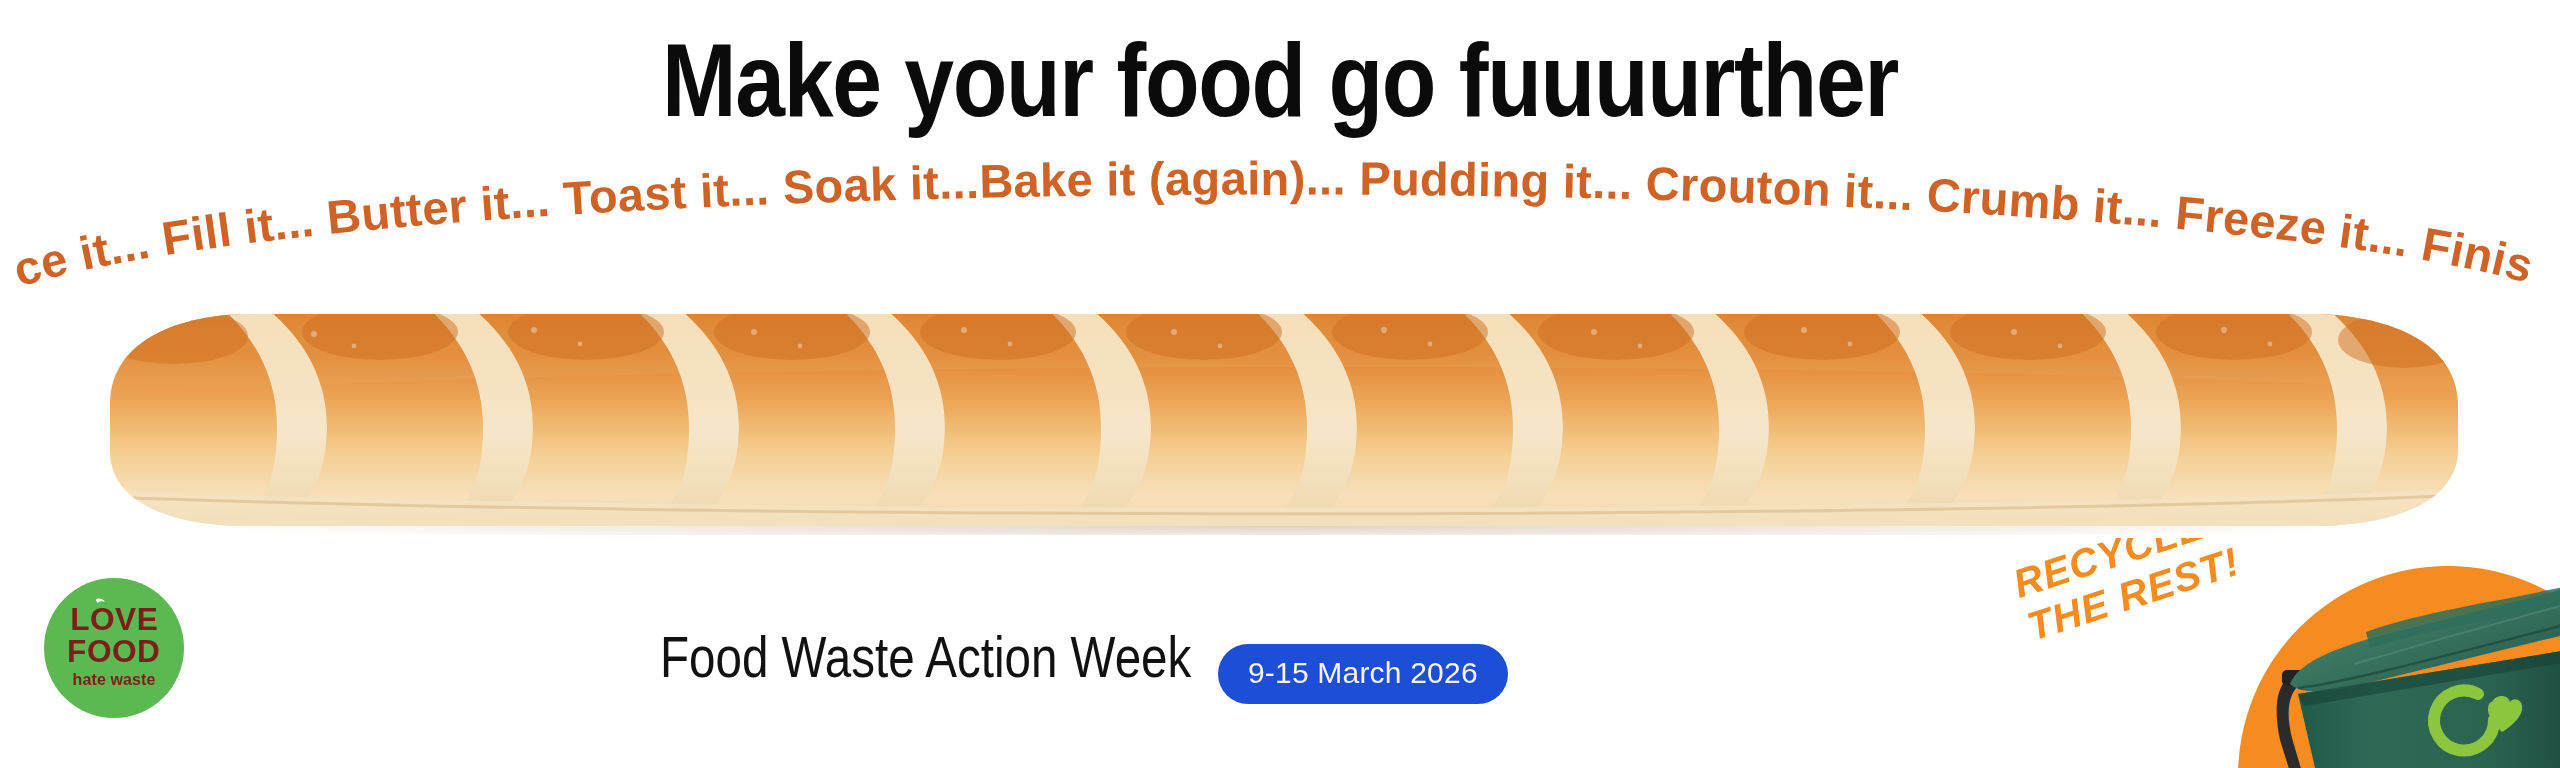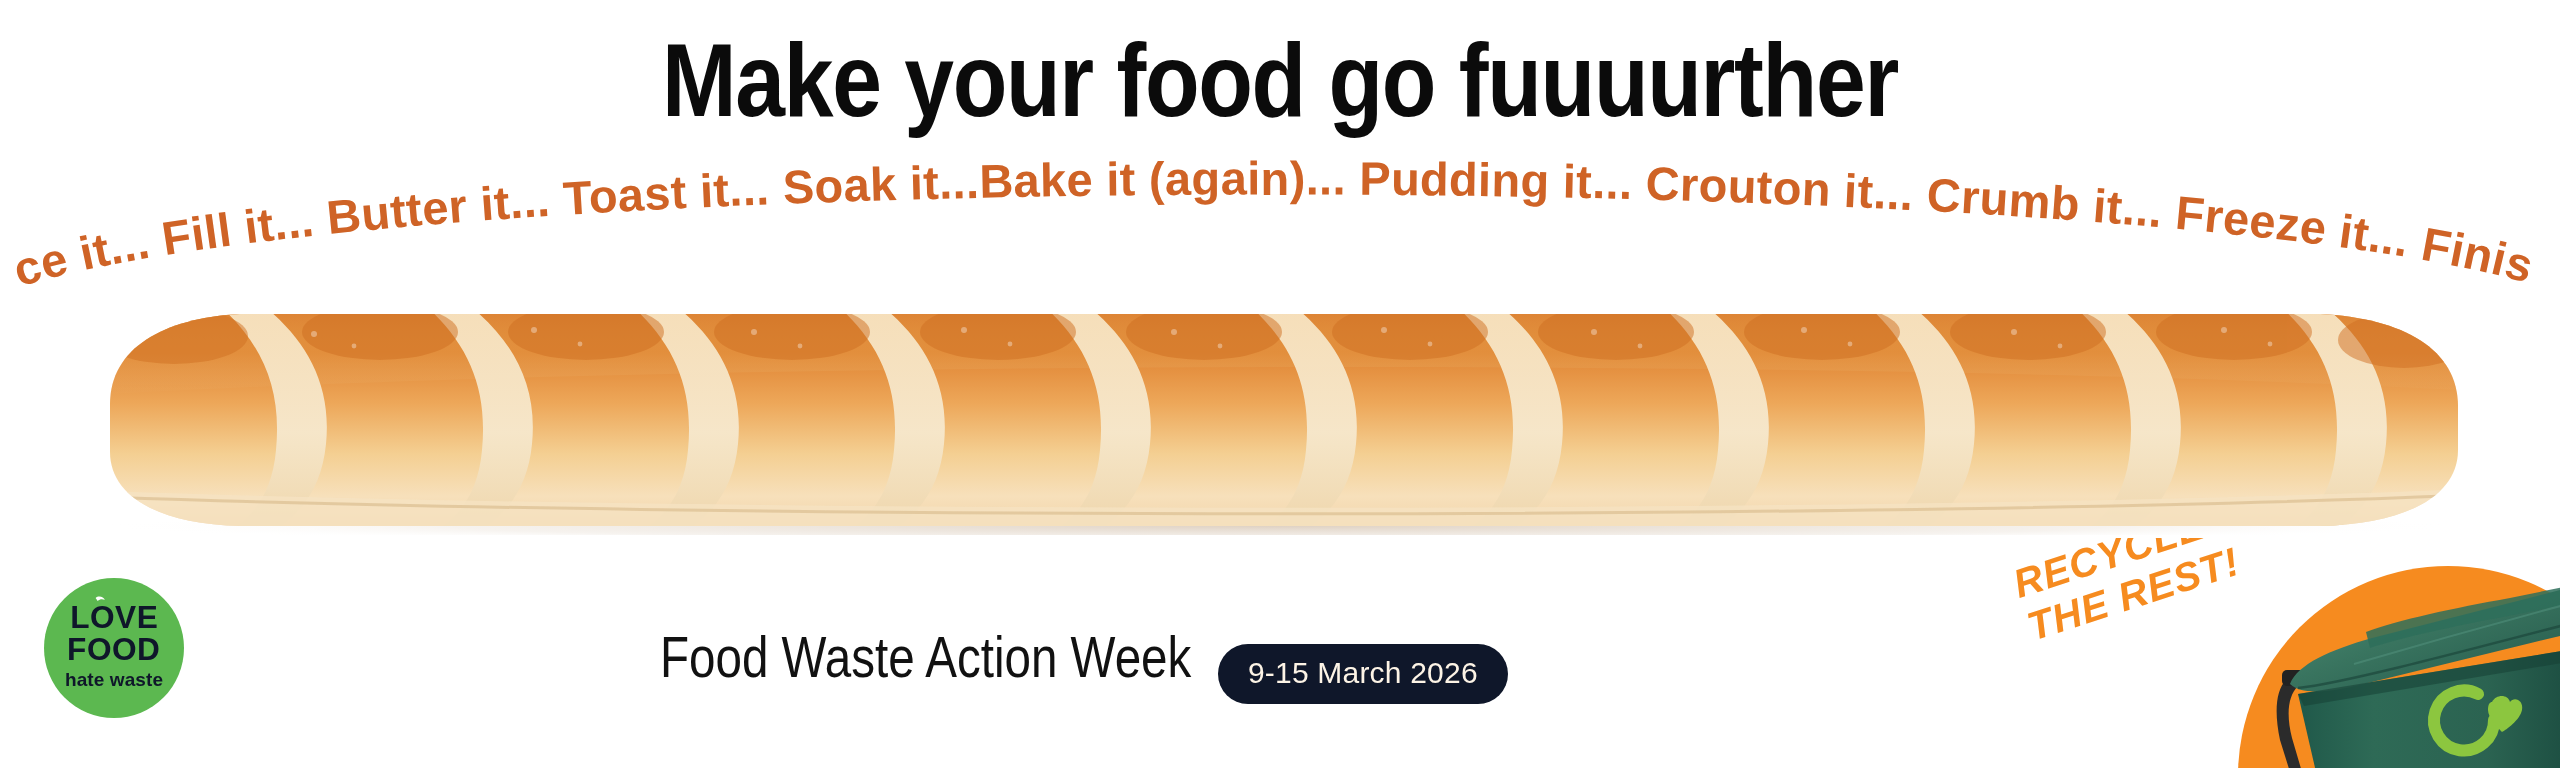--- a/index.html
+++ b/index.html
@@ -61,37 +61,37 @@
   .logo {
     position:absolute;
     left:44px; top:578px;
     width:140px; height:140px;
     border-radius:50%;
     background:#5cb850;
     display:flex;
     flex-direction:column;
     align-items:center;
     justify-content:center;
-    color:#0f172a;
+    color:#7f1d1d;
     overflow:hidden;
   }
   .logo-love {
     position:relative;
     font-weight:700; font-size:31px;
     letter-spacing:0.5px; line-height:0.98;
     transform:scaleX(1.02);
     margin-top:-2px;
   }
   .logo-food {
     font-weight:700; font-size:31px;
     letter-spacing:0.5px; line-height:1.0;
     transform:scaleX(1.02);
   }
   .logo-hate {
-    font-weight:700; font-size:19px;
+    font-weight:700; font-size:16px;
     letter-spacing:0.1px; margin-top:4px;
   }
   .logo-apple {
     position:absolute;
     top:-7px; left:22px;
     width:17px; height:13px;
   }
 
   
   .lockup {
@@ -105,21 +105,21 @@
     font-family:"Liberation Sans", sans-serif;
     font-weight:400;
     font-size:58px;
     letter-spacing:0px;
     color:#111111;
     transform:scaleX(0.82);
     transform-origin:left center;
     white-space:nowrap;
   }
   .date-badge {
-    background:#0f172a;
+    background:#1d4ed8;
     color:#fdf4e6;
     border-radius:999px;
     padding:12px 30px 14px;
     font-family:"Liberation Sans", sans-serif;
     font-weight:400;
     font-size:30px;
     letter-spacing:0.2px;
     white-space:nowrap;
     margin-left:-110px;
     margin-top:36px;

